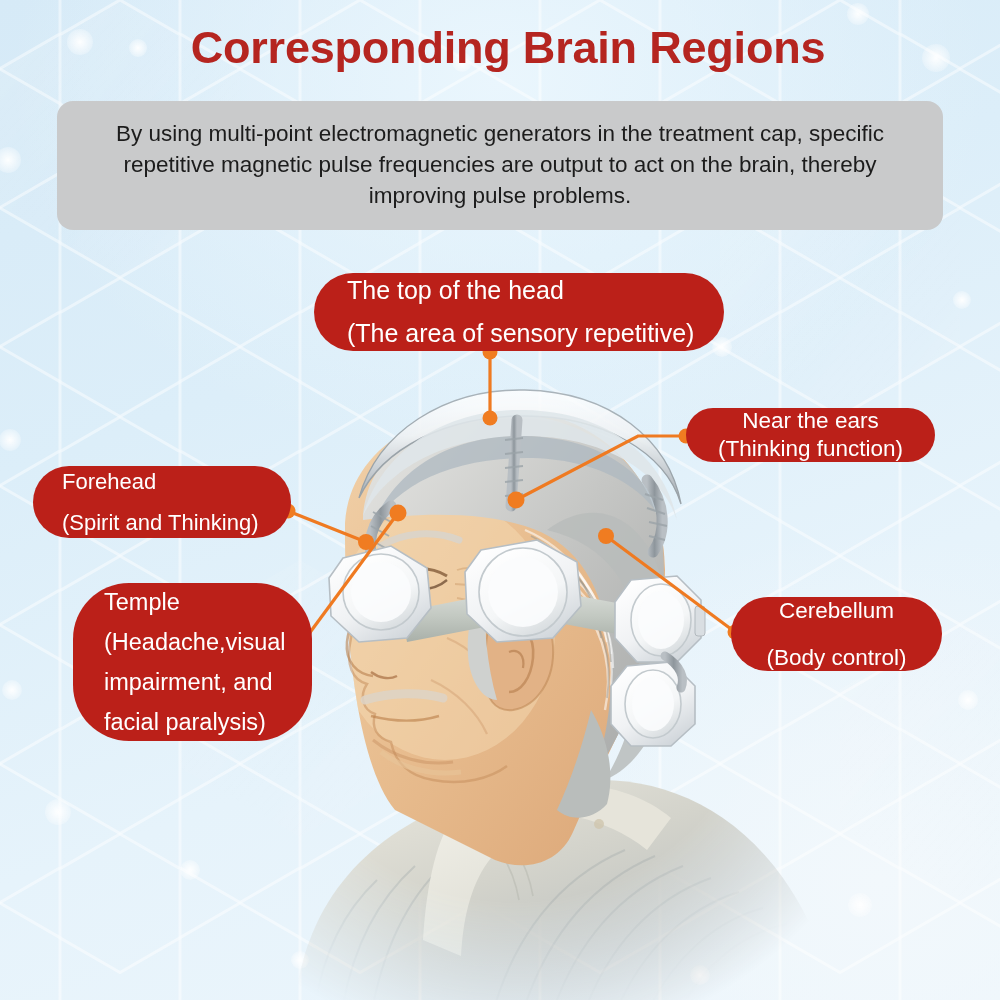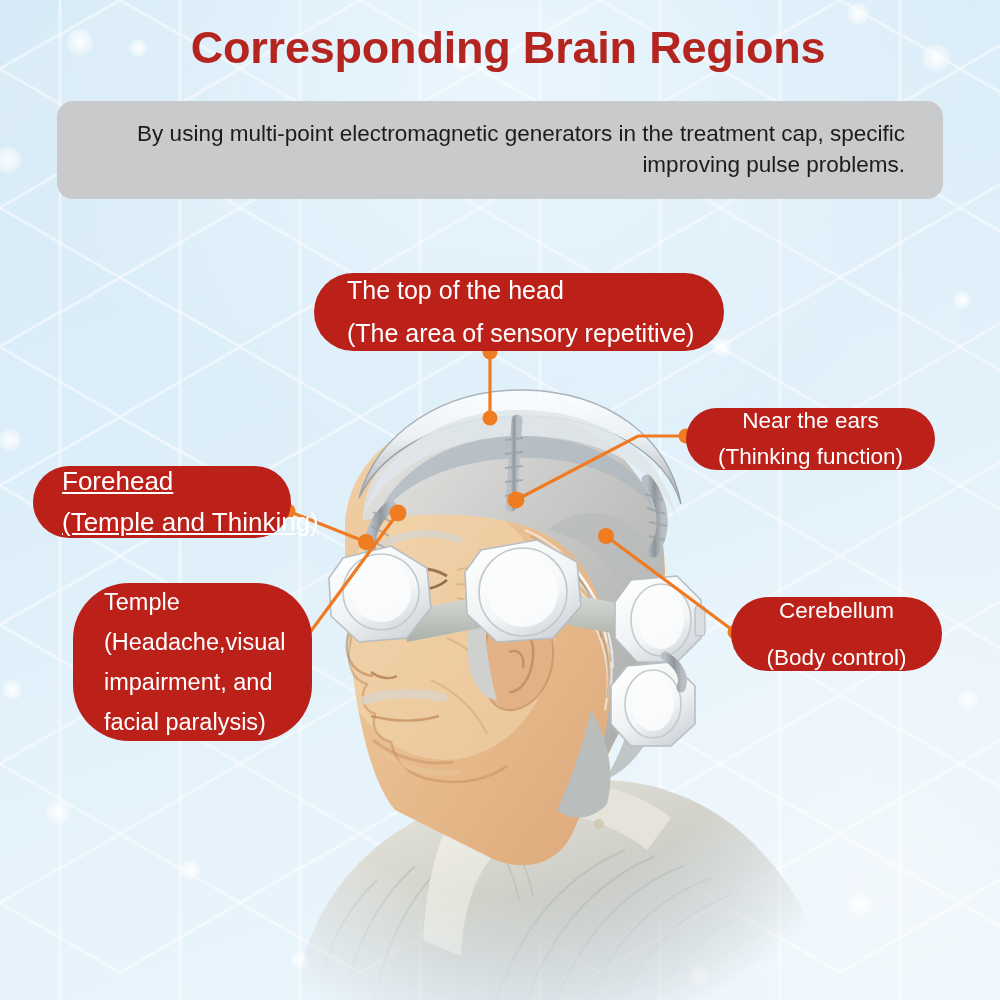--- a/index.html
+++ b/index.html
@@ -32,42 +32,42 @@
     letter-spacing:-0.2px;
     margin-left:8px;
   }
 
   
   .desc{
     position:absolute;left:57px;top:101px;width:886px;
     background:#c9cacb;border-radius:16px;
     padding:17px 38px 19px 38px;
     box-sizing:border-box;
-    color:#1c1c1c;font-size:22.5px;line-height:31px;text-align:right;
+    color:#1c1c1c;font-size:22.5px;line-height:31px;text-align:center;
   }
 
   
   .pill{
     position:absolute;background:#bb2019;color:#ffffff;
     display:flex;flex-direction:column;justify-content:space-between;
     box-sizing:border-box;
   }
   .pill .ln{white-space:nowrap;}
 
   #pill-top{
     left:314px;top:273px;width:410px;height:78px;border-radius:39px;
     padding-left:33px;font-size:25px;line-height:35px;align-items:flex-start;
   }
   #pill-ears{
-    left:686px;top:408px;width:249px;height:62px;border-radius:31px;
+    left:686px;top:408px;width:249px;height:54px;border-radius:31px;
     font-size:22.5px;line-height:26px;align-items:center;
   }
   #pill-forehead{
     left:33px;top:466px;width:258px;height:72px;border-radius:36px;
-    padding-left:29px;font-size:26px;line-height:31px;align-items:flex-start;text-decoration:underline;
+    padding-left:29px;font-size:22px;line-height:31px;align-items:flex-start;
   }
   #pill-temple{
     left:73px;top:583px;width:239px;height:158px;border-radius:56px;
     padding-left:31px;font-size:23.5px;line-height:38px;align-items:flex-start;
   }
   #pill-cerebellum{
     left:731px;top:597px;width:211px;height:74px;border-radius:37px;
     font-size:22.5px;line-height:27px;align-items:center;
   }
 
@@ -452,36 +452,37 @@
       <circle cx="366" cy="542" r="8"></circle>
       <circle cx="300" cy="646" r="7.5"></circle>
       <circle cx="398" cy="513" r="8.5"></circle>
     </g>
   </svg>
 
   <div class="title">Corresponding Brain Regions</div>
 
   <div class="desc">
     <div>By using multi-point electromagnetic generators in the treatment cap, specific</div>
+    <div>repetitive magnetic pulse frequencies are output to act on the brain, thereby</div>
     <div>improving pulse problems.</div>
   </div>
 
   <div class="pill" id="pill-top">
     <span class="ln">The top of the head</span>
     <span class="ln">(The area of sensory repetitive)</span>
   </div>
 
   <div class="pill" id="pill-ears">
     <span class="ln">Near the ears</span>
     <span class="ln">(Thinking function)</span>
   </div>
 
   <div class="pill" id="pill-forehead">
     <span class="ln">Forehead</span>
-    <span class="ln">(Temple and Thinking)</span>
+    <span class="ln">(Spirit and Thinking)</span>
   </div>
 
   <div class="pill" id="pill-temple">
     <span class="ln">Temple</span>
     <span class="ln">(Headache,visual</span>
     <span class="ln">impairment, and</span>
     <span class="ln">facial paralysis)</span>
   </div>
 
   <div class="pill" id="pill-cerebellum">

